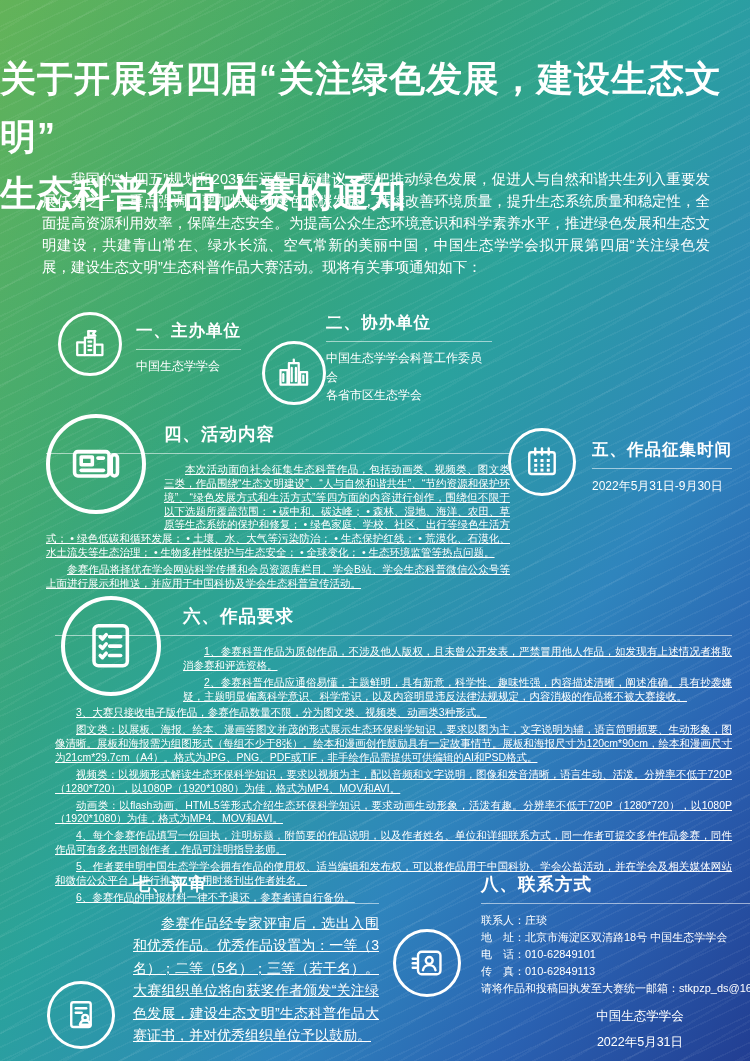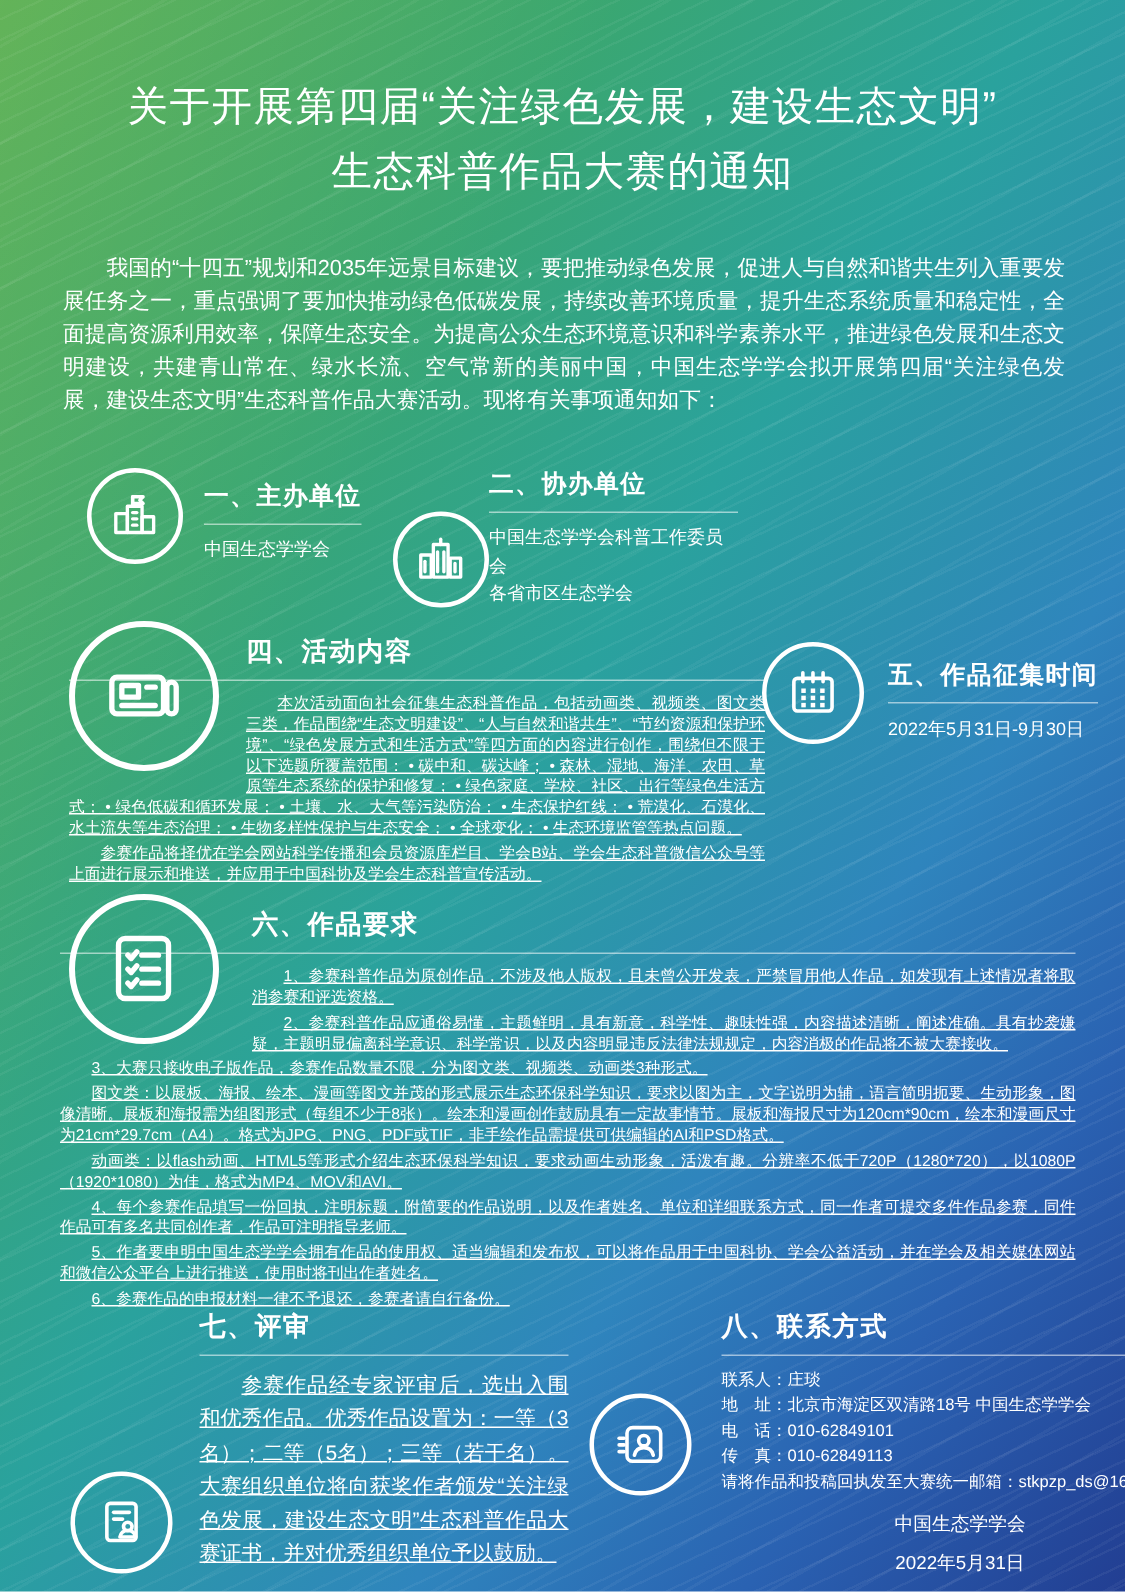--- a/index.html
+++ b/index.html
@@ -10,22 +10,22 @@
     color:#fff;
     font-family:"Liberation Sans","DejaVu Sans",sans-serif;
     background:
       repeating-linear-gradient(150deg, rgba(255,255,255,0) 0 26px, rgba(255,255,255,0.045) 26px 28px),
       repeating-linear-gradient(155deg, rgba(255,255,255,0) 0 11px, rgba(255,255,255,0.05) 11px 12.5px),
       linear-gradient(118deg, rgba(255,255,255,0.10) 0%, rgba(255,255,255,0) 32%),
       linear-gradient(125deg, #52ab46 0%, #3ba76f 26%, #2aa29d 47%, #2f85bd 68%, #2a62b2 83%, #223e92 100%);
   }
   .abs{position:absolute;}
   .title{
-    left:0;right:0;top:50px;text-align:center;
-    font-size:27px;font-weight:normal;line-height:1.6;letter-spacing:1px;
+    left:0;right:0;top:50px;
+    font-size:36px;font-weight:bold;line-height:1.6;letter-spacing:1px;
   }
   .intro{
     left:42px;top:168px;width:668px;
     font-size:14.5px;line-height:1.52;text-align:justify;text-indent:2em;
   }
   .icon-circle{
     border:3px solid #fff;border-radius:50%;
     display:flex;align-items:center;justify-content:center;
     flex:0 0 auto;box-sizing:border-box;
   }
@@ -36,21 +36,21 @@
   .sec-head{font-size:16.5px;font-weight:bold;letter-spacing:1px;white-space:nowrap;}
   .sec-head.big{font-size:17.5px;}
   .divider{height:1px;background:rgba(255,255,255,0.55);margin-top:7px;}
   .flexrow{display:flex;align-items:flex-end;}
   .txt{font-size:12px;line-height:1.55;}
   .body-sm{font-size:10.5px;line-height:1.32;text-align:justify;text-indent:2em;margin:0 0 3px 0;text-decoration:underline;}
   .float-icon{float:left;margin:0 18px 8px 0;}
   .prewrap{white-space:pre-line;}
   .s4{left:46px;top:414px;width:464px;}
   .s5{left:508px;top:428px;width:230px;}
-  .s6{left:40px;top:596px;width:677px;}
+  .s6{left:55px;top:596px;width:677px;}
   .s7{left:47px;top:872px;width:332px;}
   .s8{left:393px;top:872px;width:345px;}
   .footer{left:560px;top:1008px;width:160px;text-align:center;font-size:12.5px;line-height:1.4;}
   .contact-line{font-size:11px;line-height:1.55;white-space:nowrap;}
   .clearfix::after{content:"";display:block;clear:both;}
 </style>
 </head>
 <body>
 
 <div id="poster">
@@ -156,20 +156,21 @@
         <path d="M7.3 16.4l1 1 1.7-2"></path>
         <line x1="11.5" y1="16.4" x2="16.5" y2="16.4"></line>
       </svg>
     </div>
     <div class="sec-head big" style="padding-top:8px;">六、作品要求</div>
     <div class="divider" style="margin-bottom:9px;"></div>
     <p class="body-sm">1、参赛科普作品为原创作品，不涉及他人版权，且未曾公开发表，严禁冒用他人作品，如发现有上述情况者将取消参赛和评选资格。</p>
     <p class="body-sm">2、参赛科普作品应通俗易懂，主题鲜明，具有新意，科学性、趣味性强，内容描述清晰，阐述准确。具有抄袭嫌疑，主题明显偏离科学意识、科学常识，以及内容明显违反法律法规规定，内容消极的作品将不被大赛接收。</p>
     <p class="body-sm">3、大赛只接收电子版作品，参赛作品数量不限，分为图文类、视频类、动画类3种形式。</p>
     <p class="body-sm">图文类：以展板、海报、绘本、漫画等图文并茂的形式展示生态环保科学知识，要求以图为主，文字说明为辅，语言简明扼要、生动形象，图像清晰。展板和海报需为组图形式（每组不少于8张）。绘本和漫画创作鼓励具有一定故事情节。展板和海报尺寸为120cm*90cm，绘本和漫画尺寸为21cm*29.7cm（A4）。格式为JPG、PNG、PDF或TIF，非手绘作品需提供可供编辑的AI和PSD格式。</p>
+    <p class="body-sm">视频类：以视频形式解读生态环保科学知识，要求以视频为主，配以音频和文字说明，图像和发音清晰，语言生动、活泼。分辨率不低于720P（1280*720），以1080P（1920*1080）为佳，格式为MP4、MOV和AVI。</p>
     <p class="body-sm">动画类：以flash动画、HTML5等形式介绍生态环保科学知识，要求动画生动形象，活泼有趣。分辨率不低于720P（1280*720），以1080P（1920*1080）为佳，格式为MP4、MOV和AVI。</p>
     <p class="body-sm">4、每个参赛作品填写一份回执，注明标题，附简要的作品说明，以及作者姓名、单位和详细联系方式，同一作者可提交多件作品参赛，同件作品可有多名共同创作者，作品可注明指导老师。</p>
     <p class="body-sm">5、作者要申明中国生态学学会拥有作品的使用权、适当编辑和发布权，可以将作品用于中国科协、学会公益活动，并在学会及相关媒体网站和微信公众平台上进行推送，使用时将刊出作者姓名。</p>
     <p class="body-sm">6、参赛作品的申报材料一律不予退还，参赛者请自行备份。</p>
   </div>
 
   <div class="abs s7 flexrow" style="gap:18px;">
     <div class="icon-circle ic-68">
       <svg viewBox="0 0 24 24" fill="none" stroke="#fff" stroke-width="1.6" stroke-linecap="round" stroke-linejoin="round">
         <rect x="5.5" y="3.5" width="13" height="16.5" rx="1.5"></rect>

